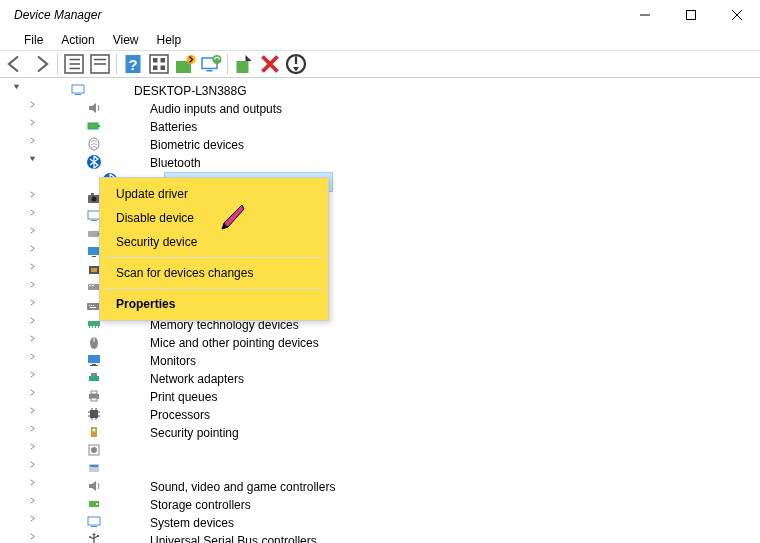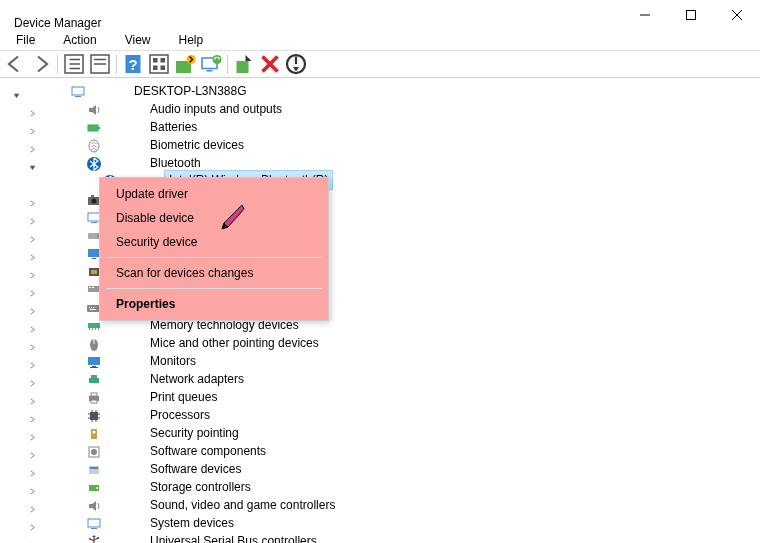--- a/index.html
+++ b/index.html
@@ -1,38 +1,38 @@
 <!DOCTYPE html>
 <html><head>
 <meta charset="utf-8">
 <style>
 * { box-sizing: border-box; margin: 0; padding: 0; }
 body { font-family: "Segoe UI", Tahoma, sans-serif; font-size: 12px; width: 760px; height: 543px; overflow: hidden; background: #fff; color: #000; user-select: none; }
-.titlebar { height: 30px; display: flex; align-items: flex-end; padding: 0 0 0 8px; }
+.titlebar { height: 30px; display: flex; align-items: center; padding: 0 0 0 8px; font-style: italic; }
 .titlebar-title { flex: 1; font-size: 12px; display: flex; align-items: center; gap: 6px; }
 .win-controls { display: flex; }
 .win-btn { width: 46px; height: 30px; display: flex; align-items: center; justify-content: center; }
 .win-btn svg { width: 10px; height: 10px; }
-.menubar { height: 20px; display: flex; align-items: center; padding: 0 8px; gap: 12px; }
+.menubar { height: 20px; display: flex; align-items: center; padding: 0 16px; gap: 2px; }
 .menu-item { padding: 2px 8px; }
 .toolbar { height: 28px; border-top: 1px solid #e0e0e0; border-bottom: 1px solid #d0d0d0; display: flex; align-items: center; padding: 0 2px; gap: 0; }
 .tb-btn { width: 24px; height: 24px; display: flex; align-items: center; justify-content: center; margin: 0 1px; }
 .tb-sep { width: 1px; height: 20px; background: #d0d0d0; margin: 0 3px; }
 .tree { padding: 4px 2px; position: relative; }
-.node { display: flex; align-items: flex-end; height: 18px; line-height: 18px; white-space: nowrap; gap: 45px; }
+.node { display: flex; align-items: flex-start; height: 18px; line-height: 18px; white-space: nowrap; gap: 45px; }
 .chev { width: 16px; display: flex; align-items: center; justify-content: center; }
 .chev svg { width: 9px; height: 9px; }
 .icon-slot { width: 18px; display: flex; align-items: center; justify-content: center; }
 .icon-slot svg, .icon-slot .ico { width: 16px; height: 16px; }
 .label { padding: 0 2px; }
 .indent-1 { padding-left: 6px; }
 .indent-2 { padding-left: 22px; }
 .indent-3 { padding-left: 38px; }
 .selected { background: #cce8ff; border: 1px solid #99d1ff; padding: 0 4px; margin-left: 0; }
-.context-menu { position: absolute; background: #fca5a5; border: 1px solid #ccc; box-shadow: 2px 2px 6px rgba(0,0,0,0.2); width: 230px; padding: 4px 2px; z-index: 10; }
+.context-menu { position: absolute; background: #fde047; border: 1px solid #ccc; box-shadow: 2px 2px 6px rgba(0,0,0,0.2); width: 230px; padding: 4px 2px; z-index: 10; }
 .ctx-item { padding: 5px 14px; font-size: 12px; }
 .ctx-item.bold { font-weight: bold; }
 .ctx-sep { height: 1px; background: #ddd; margin: 3px 4px; }
 .arrow-annot { position: absolute; z-index: 20; }
 </style>
 </head>
 <body>
 
 <div class="titlebar">
   <div class="titlebar-title">
@@ -471,66 +471,64 @@
         <svg viewBox="0 0 10 10">
           <path d="M3 2 L7 5 L3 8" fill="none" stroke="#777"></path>
         </svg>
       </span>
     <span class="icon-slot">
         <svg viewBox="0 0 16 16">
           <rect x="3" y="3" width="10" height="10" fill="none" stroke="#888"></rect>
           <circle cx="8" cy="8" r="3" fill="#888"></circle>
         </svg>
       </span>
-    <span class="label">Software components</span>
   </div>
 
   <div class="node indent-2">
     <span class="chev">
         <svg viewBox="0 0 10 10">
           <path d="M3 2 L7 5 L3 8" fill="none" stroke="#777"></path>
         </svg>
       </span>
     <span class="icon-slot">
         <svg viewBox="0 0 16 16">
           <rect x="3" y="4" width="10" height="8" fill="#ccc"></rect>
           <rect x="4" y="5" width="8" height="2" fill="#3a8bd8"></rect>
         </svg>
       </span>
-    <span class="label">Software devices</span>
+  </div>
+
+  <div class="node indent-2">
+    <span class="chev">
+        <svg viewBox="0 0 10 10">
+          <path d="M3 2 L7 5 L3 8" fill="none" stroke="#777"></path>
+        </svg>
+      </span>
+    <span class="icon-slot">
+        <svg viewBox="0 0 16 16">
+          <path d="M3 6 L6 6 L10 3 L10 13 L6 10 L3 10 Z" fill="#888"></path>
+          <path d="M12 5 Q14 8 12 11" fill="none" stroke="#888"></path>
+        </svg>
+      </span>
+    <span class="label">Sound, video and game controllers</span>
   </div>
 
   <div class="node indent-2">
     <span class="chev">
         <svg viewBox="0 0 10 10">
           <path d="M3 2 L7 5 L3 8" fill="none" stroke="#777"></path>
         </svg>
       </span>
     <span class="icon-slot">
         <svg viewBox="0 0 16 16">
           <rect x="3" y="5" width="10" height="6" fill="#5ab04a"></rect>
           <circle cx="11" cy="8" r="1" fill="#fff"></circle>
         </svg>
       </span>
     <span class="label">Storage controllers</span>
-  </div>
-
-  <div class="node indent-2">
-    <span class="chev">
-        <svg viewBox="0 0 10 10">
-          <path d="M3 2 L7 5 L3 8" fill="none" stroke="#777"></path>
-        </svg>
-      </span>
-    <span class="icon-slot">
-        <svg viewBox="0 0 16 16">
-          <path d="M3 6 L6 6 L10 3 L10 13 L6 10 L3 10 Z" fill="#888"></path>
-          <path d="M12 5 Q14 8 12 11" fill="none" stroke="#888"></path>
-        </svg>
-      </span>
-    <span class="label">Sound, video and game controllers</span>
   </div>
 
   <div class="node indent-2">
     <span class="chev">
         <svg viewBox="0 0 10 10">
           <path d="M3 2 L7 5 L3 8" fill="none" stroke="#777"></path>
         </svg>
       </span>
     <span class="icon-slot">
         <svg viewBox="0 0 16 16">

